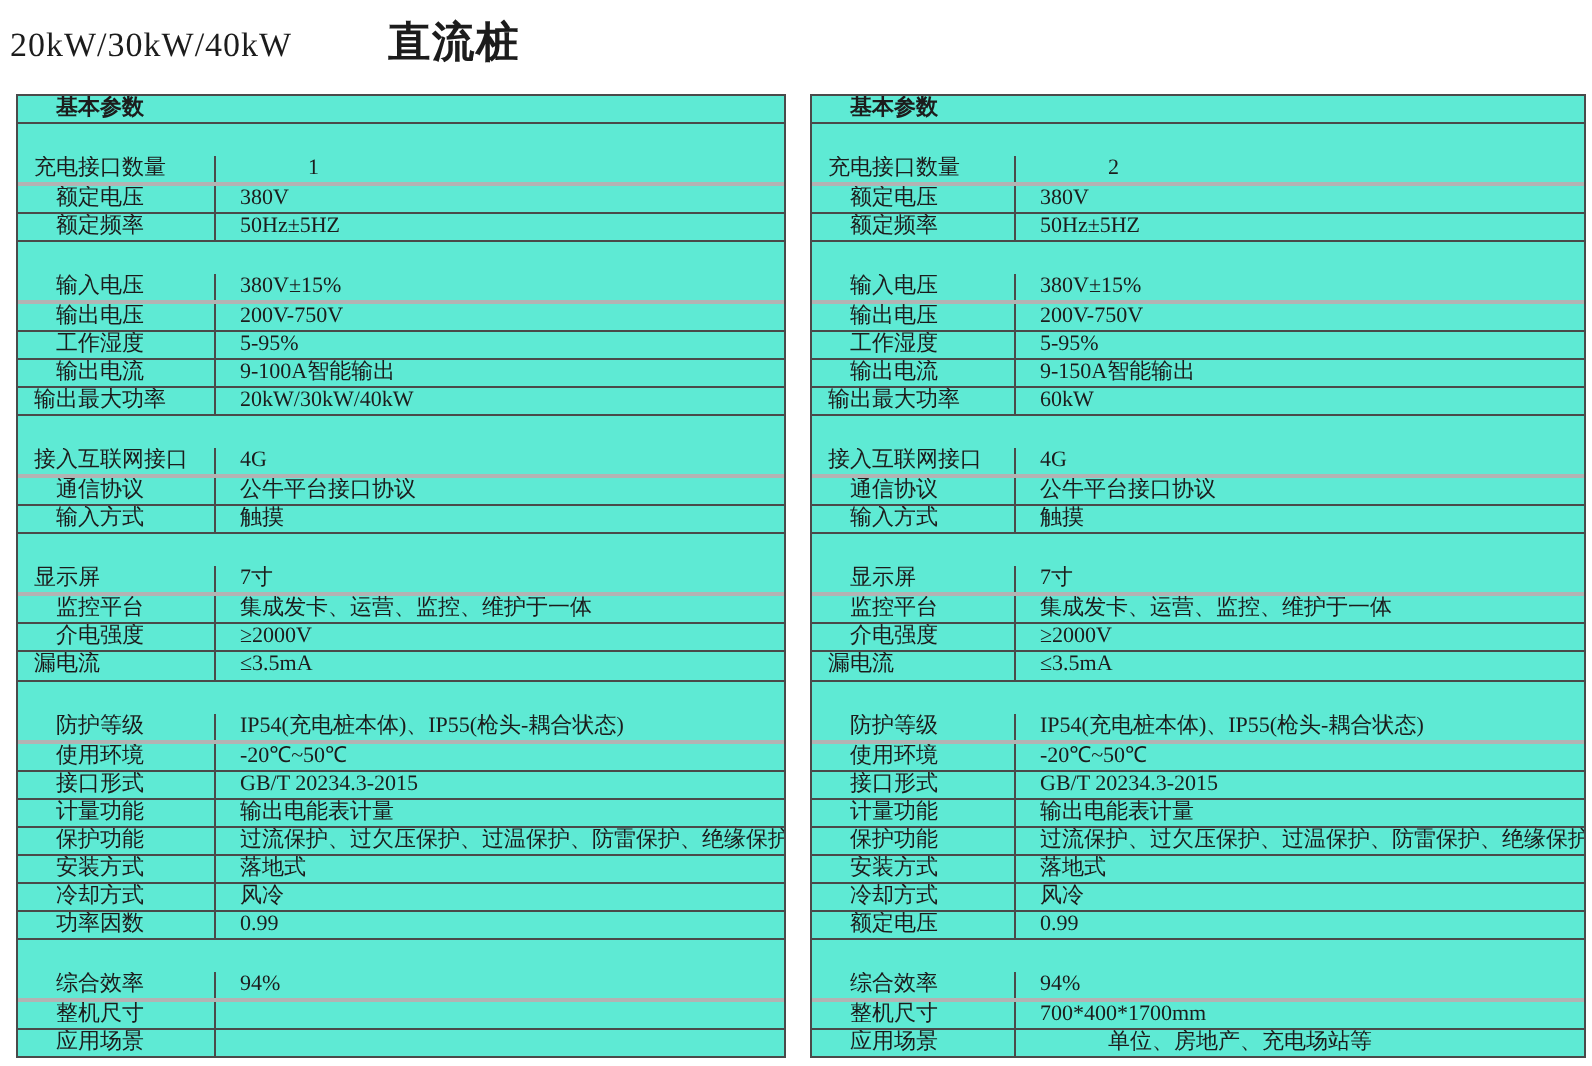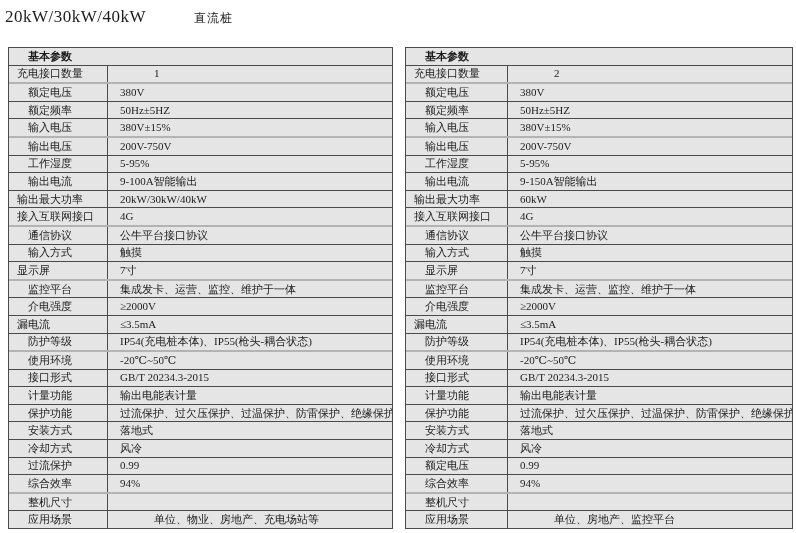--- a/index.html
+++ b/index.html
@@ -3,38 +3,38 @@
 <meta charset="utf-8">
 <style>
   html,body{margin:0;padding:0;background:#ffffff;}
   #canvas{
     position:relative;width:796px;height:533px;background:#ffffff;
     font-family:"Liberation Serif","DejaVu Serif",serif;color:#1c1c1c;
     overflow:hidden;
   }
   .doc-title{position:absolute;top:7px;height:24px;white-space:nowrap;}
   .doc-title .model{font-size:17px;font-weight:normal;letter-spacing:0.5px;}
-  .doc-title .prod{font-size:12px;font-weight:normal;letter-spacing:1px;}
+  .doc-title .prod{font-size:21px;font-weight:bold;letter-spacing:1px;}
   #title-left{left:5px;}
   #title-left .prod{margin-left:48px;}
   #title-right{left:403px;}
   #title-right .model{font-weight:bold;font-family:"Liberation Sans","DejaVu Sans",sans-serif;font-size:16px;}
   #title-right .prod{margin-left:9px;}
 
   .spec-table{
     position:absolute;top:47px;height:482px;
     border:1px solid #4a4a4a;box-sizing:border-box;
-    display:flex;flex-direction:column;background:#e5e5e5;
+    display:flex;flex-direction:column;background:#5eead4;font-family:Liberation Serif, serif;
   }
   #table-left{left:8px;width:385px;}
   #table-right{left:405px;width:388px;}
 
   .trow{flex:1 1 0;min-height:0;display:flex;border-bottom:1px solid #4a4a4a;}
   .trow:last-child{border-bottom:none;}
-  .trow.sep-light{border-bottom:2px solid #b3b3b3;}
+  .trow.sep-light{border-bottom:2px solid #b3b3b3;margin-top:16px;}
   .trow.thead{font-weight:bold;}
   .trow.thead .cell{padding-left:19px;}
 
   .cell{display:flex;align-items:center;font-size:11px;line-height:1;
         white-space:nowrap;overflow:hidden;box-sizing:border-box;}
   .cell.label{width:99px;flex:0 0 99px;border-right:1px solid #4a4a4a;}
   #table-right .cell.label{width:102px;flex:0 0 102px;}
   .cell.value{flex:1 1 auto;}
   .ind-s{padding-left:8px;}
   .ind-m{padding-left:19px;}
@@ -137,33 +137,32 @@
       </div>
       <div class="trow">
         <div class="cell label ind-m">安装方式</div>
         <div class="cell value vind-n">落地式</div>
       </div>
       <div class="trow">
         <div class="cell label ind-m">冷却方式</div>
         <div class="cell value vind-n">风冷</div>
       </div>
       <div class="trow">
-        <div class="cell label ind-m">过流保护</div>
+        <div class="cell label ind-m">功率因数</div>
         <div class="cell value vind-n">0.99</div>
       </div>
       <div class="trow sep-light">
         <div class="cell label ind-m">综合效率</div>
         <div class="cell value vind-n">94%</div>
       </div>
       <div class="trow">
         <div class="cell label ind-m">整机尺寸</div>
       </div>
       <div class="trow">
         <div class="cell label ind-m">应用场景</div>
-        <div class="cell value vind-w">单位、物业、房地产、充电场站等</div>
       </div>
     </div>
 
   <div class="spec-table" id="table-right">
     <div class="trow thead">
       <div class="cell">基本参数</div>
     </div>
   <div class="trow sep-light">
         <div class="cell label ind-s">充电接口数量</div>
         <div class="cell value vind-w">2</div>
@@ -255,20 +254,21 @@
       <div class="trow">
         <div class="cell label ind-m">额定电压</div>
         <div class="cell value vind-n">0.99</div>
       </div>
       <div class="trow sep-light">
         <div class="cell label ind-m">综合效率</div>
         <div class="cell value vind-n">94%</div>
       </div>
       <div class="trow">
         <div class="cell label ind-m">整机尺寸</div>
+        <div class="cell value vind-n">700*400*1700mm</div>
       </div>
       <div class="trow">
         <div class="cell label ind-m">应用场景</div>
-        <div class="cell value vind-w">单位、房地产、监控平台</div>
+        <div class="cell value vind-w">单位、房地产、充电场站等</div>
       </div>
     </div>
 
 </div>
 
 </body></html>

